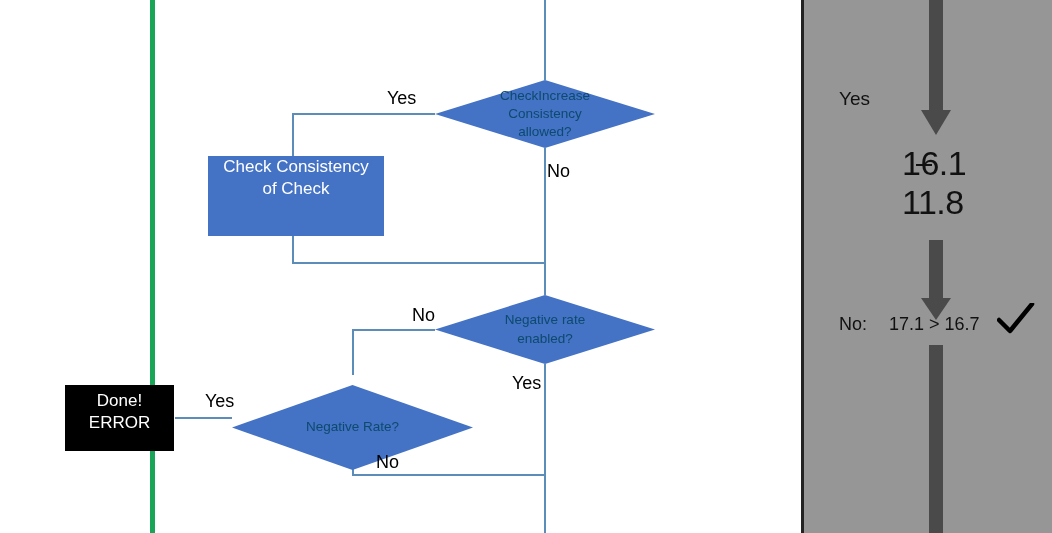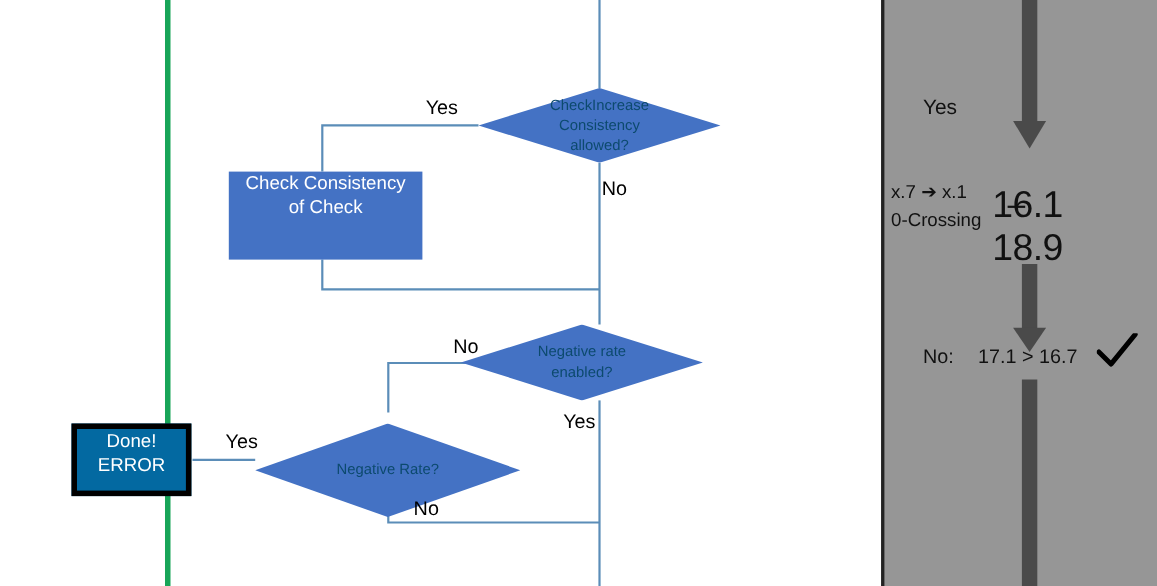--- a/index.html
+++ b/index.html
@@ -46,21 +46,21 @@
     box-sizing: border-box;
   }
 
   .proc-box {
     background: #4472C4;
     font-size: 17px;
     line-height: 1.3;
   }
 
   .terminal-box {
-    background: #0369a1;
+    background: #000000;
     border: 5px solid #000000;
     font-size: 17px;
     line-height: 1.3;
   }
 
   .diamond-wrap {
     position: absolute;
   }
   .diamond-wrap svg {
     position: absolute;
@@ -120,21 +120,21 @@
     font-size: 19px;
   }
   .panel-rowlabels {
     left: 6px;
     top: 163px;
     font-size: 17px;
     line-height: 1.45;
   }
   .panel-bignums {
     left: 98px;
-    top: 167px;
+    top: 144px;
     font-size: 34px;
     line-height: 1.15;
     letter-spacing: -0.5px;
   }
   .strike-num {
     position: relative;
     display: inline-block;
   }
   .strike-num .strike-bar {
     position: absolute;
@@ -198,21 +198,21 @@
     </div>
   </div>
 
   <div class="node proc-box" style="left:208px; top:156px; width:176px; height:80px;">
     <div>
       <div>Check Consistency</div>
       <div>of Check</div>
     </div>
   </div>
 
-  <div class="diamond-wrap" style="left:419px; top:295px; width:220px; height:69px;">
+  <div class="diamond-wrap" style="left:435px; top:295px; width:220px; height:69px;">
     <svg width="220" height="69" viewBox="0 0 220 69">
       <polygon points="110,0 220,34.5 110,69 0,34.5" fill="#4472C4"></polygon>
     </svg>
     <div class="diamond-label">
       <div>
         <div>Negative rate</div>
         <div>enabled?</div>
       </div>
     </div>
   </div>
@@ -253,28 +253,24 @@
       <polygon points="117,110 147,110 132,135" fill="#4A4A4A"></polygon>
 
       <rect x="125" y="240" width="14" height="62" fill="#4A4A4A"></rect>
       <polygon points="117,298 147,298 132,320" fill="#4A4A4A"></polygon>
 
       <rect x="125" y="345" width="14" height="188" fill="#4A4A4A"></rect>
     </svg>
 
     <div class="panel-text panel-yes">Yes</div>
 
-    <div class="panel-text panel-rowlabels">
-      <div>x.7 ➔ x.1</div>
-      <div>0-Crossing</div>
-    </div>
 
     <div class="panel-text panel-bignums">
       <div class="strike-num"><span>16.1</span><span class="strike-bar"></span></div>
-      <div>18.9</div>
+      <div>11.8</div>
     </div>
 
     <div class="panel-text panel-no-row">
       <span>No:</span><span class="gapped">17.1 &gt; 16.7</span>
     </div>
 
     <svg class="check-mark" width="38" height="34" viewBox="0 0 38 34">
       <path d="M2 17 L13 28 L35 1" fill="none" stroke="#000000" stroke-width="4.5" stroke-linecap="round" stroke-linejoin="round"></path>
     </svg>
 

